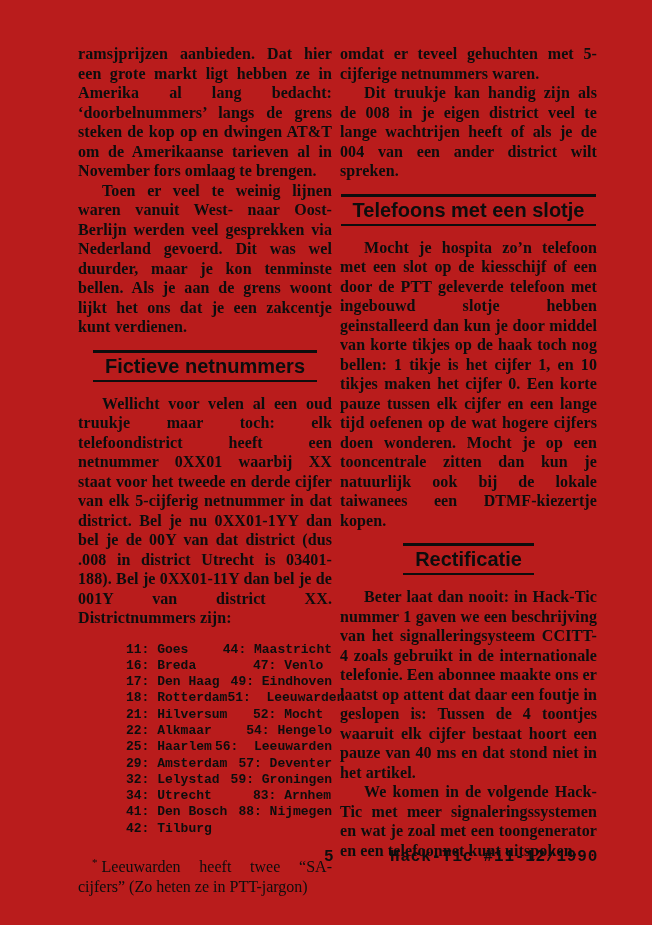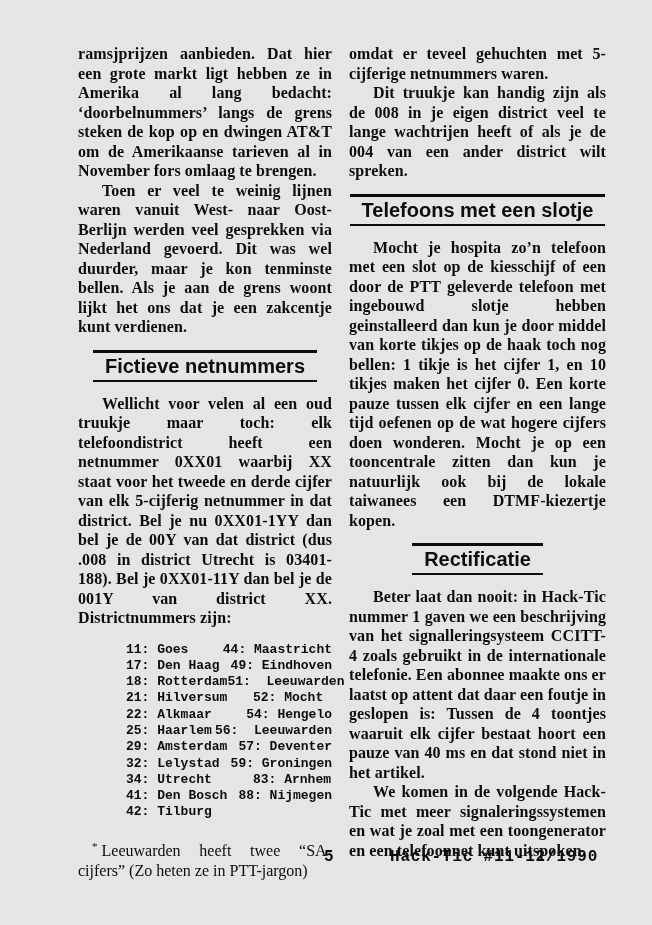--- a/index.html
+++ b/index.html
@@ -1,29 +1,29 @@
 <!DOCTYPE html>
 <html lang="nl"><head>
 <meta charset="utf-8">
 <style>
   html, body { margin: 0; padding: 0; background: #ffffff; }
   .page {
     position: relative;
     width: 652px;
     height: 925px;
-    background: #e5e5e5;
+    background: #b91c1c;
     overflow: hidden;
     color: #0d0d0d;
   }
   .col {
     position: absolute;
     top: 44px;
   }
   .col-left  { left: 78px;  width: 254px; }
-  .col-right { left: 349px; width: 257px; }
+  .col-right { left: 340px; width: 257px; }
 
   .body-text {
     font-family: "Liberation Serif", serif;
     font-weight: 700;
     font-size: 16px;
     line-height: 19.5px;
     text-align: justify;
     margin: 0;
     color: #0d0d0d;
     letter-spacing: 0.1px;
@@ -98,20 +98,24 @@
     </div>
 
     <p class="body-text indent">Wellicht voor velen al een oud truukje maar toch: elk telefoondistrict heeft een netnummer 0XX01 waarbij XX staat voor het tweede en derde cijfer van elk 5-cijferig netnummer in dat district. Bel je nu 0XX01-1YY dan bel je de 00Y van dat district (dus .008 in district Utrecht is 03401-188). Bel je 0XX01-11Y dan bel je de 001Y van district XX. Districtnummers zijn:</p>
 
     <div class="district-table">
       <div class="trow">
           <span class="tcell tcell-left">11: Goes</span>
           <span class="tcell">44: Maastricht</span>
         </div>
       <div class="trow">
+          <span class="tcell tcell-left">16: Breda</span>
+          <span class="tcell">47: Venlo</span>
+        </div>
+      <div class="trow">
           <span class="tcell tcell-left">17: Den Haag</span>
           <span class="tcell">49: Eindhoven</span>
         </div>
       <div class="trow">
           <span class="tcell tcell-left">18: Rotterdam</span>
           <span class="tcell">51:  Leeuwarden</span>
         </div>
       <div class="trow">
           <span class="tcell tcell-left">21: Hilversum</span>
           <span class="tcell">52: Mocht</span>

